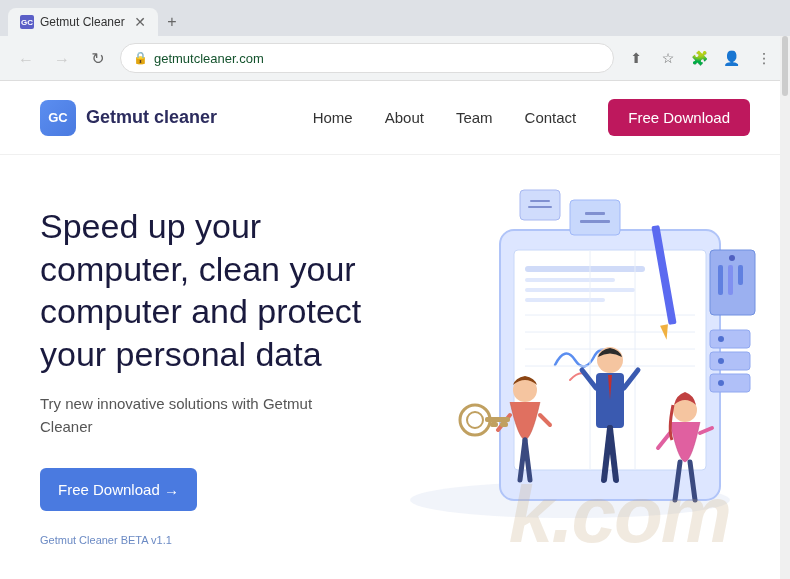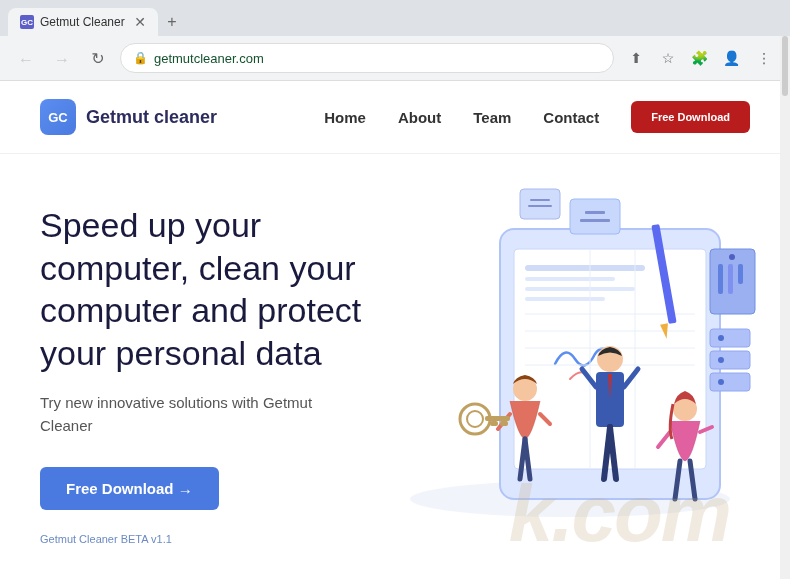--- a/index.html
+++ b/index.html
@@ -26,30 +26,30 @@
     .scrollbar-thumb { position: absolute; right: 2px; top: 0; width: 6px; height: 60px; background: #ccc; border-radius: 3px; }
 
     
     .website { background: white; position: relative; overflow: hidden; height: calc(579px - 80px); }
 
     
     .navbar { display: flex; align-items: center; padding: 18px 40px; background: white; border-bottom: 1px solid #f0f0f0; }
     .logo { display: flex; align-items: center; gap: 10px; margin-right: auto; }
     .logo-icon { width: 36px; height: 36px; background: linear-gradient(135deg, #5b8ef0, #4a7ae0); border-radius: 8px; display: flex; align-items: center; justify-content: center; font-weight: bold; font-size: 13px; color: white; }
     .logo-text { font-size: 18px; font-weight: 600; color: #2c2c5e; }
-    .nav-links { display: flex; align-items: flex-end; gap: 32px; margin-right: 32px; font-weight: bold; }
+    .nav-links { display: flex; align-items: flex-end; gap: 32px; margin-right: 32px; }
     .nav-link { font-size: 15px; color: #333; text-decoration: none; cursor: pointer; }
-    .btn-download { background: #b91c1c; color: white; border: none; border-radius: 6px; padding: 10px 20px; font-size: 11px; font-weight: 700; cursor: pointer; white-space: nowrap; }
+    .btn-download { background: #be185d; color: white; border: none; border-radius: 6px; padding: 10px 20px; font-size: 15px; font-weight: 400; cursor: pointer; white-space: nowrap; }
 
     
     .hero { display: flex; align-items: flex-start; padding: 40px 40px 20px; position: relative; min-height: 380px; overflow: hidden; }
     .hero-content { flex: 1; z-index: 2; padding-top: 10px; }
     .hero-title { font-size: 34px; font-weight: 400; color: #1a1a3e; line-height: 1.25; margin-bottom: 18px; max-width: 370px; }
     .hero-subtitle { font-size: 15px; color: #555; margin-bottom: 30px; line-height: 1.5; max-width: 320px; }
-    .hero-btn { background: #4a7ae0; color: white; border: none; border-radius: 6px; padding: 13px 26px; font-size: 15px; font-weight: 700; cursor: pointer; display: inline-flex; align-items: center; gap: 8px; }
+    .hero-btn { background: #4a7ae0; color: white; border: none; border-radius: 6px; padding: 13px 18px; font-size: 15px; font-weight: 400; cursor: pointer; display: inline-flex; align-items: center; gap: 8px; }
     .hero-meta { margin-top: 20px; font-size: 11px; color: #6b8ac4; line-height: 1.8; }
 
     
     .hero-illustration { position: absolute; right: 20px; top: 10px; width: 400px; height: 380px; }
 
     
     .watermark { position: absolute; bottom: 10px; right: 60px; font-size: 80px; font-weight: 900; color: rgba(200, 170, 130, 0.25); letter-spacing: -2px; font-style: italic; pointer-events: none; z-index: 1; }
 
     
     .illus-svg { width: 100%; height: 100%; }

